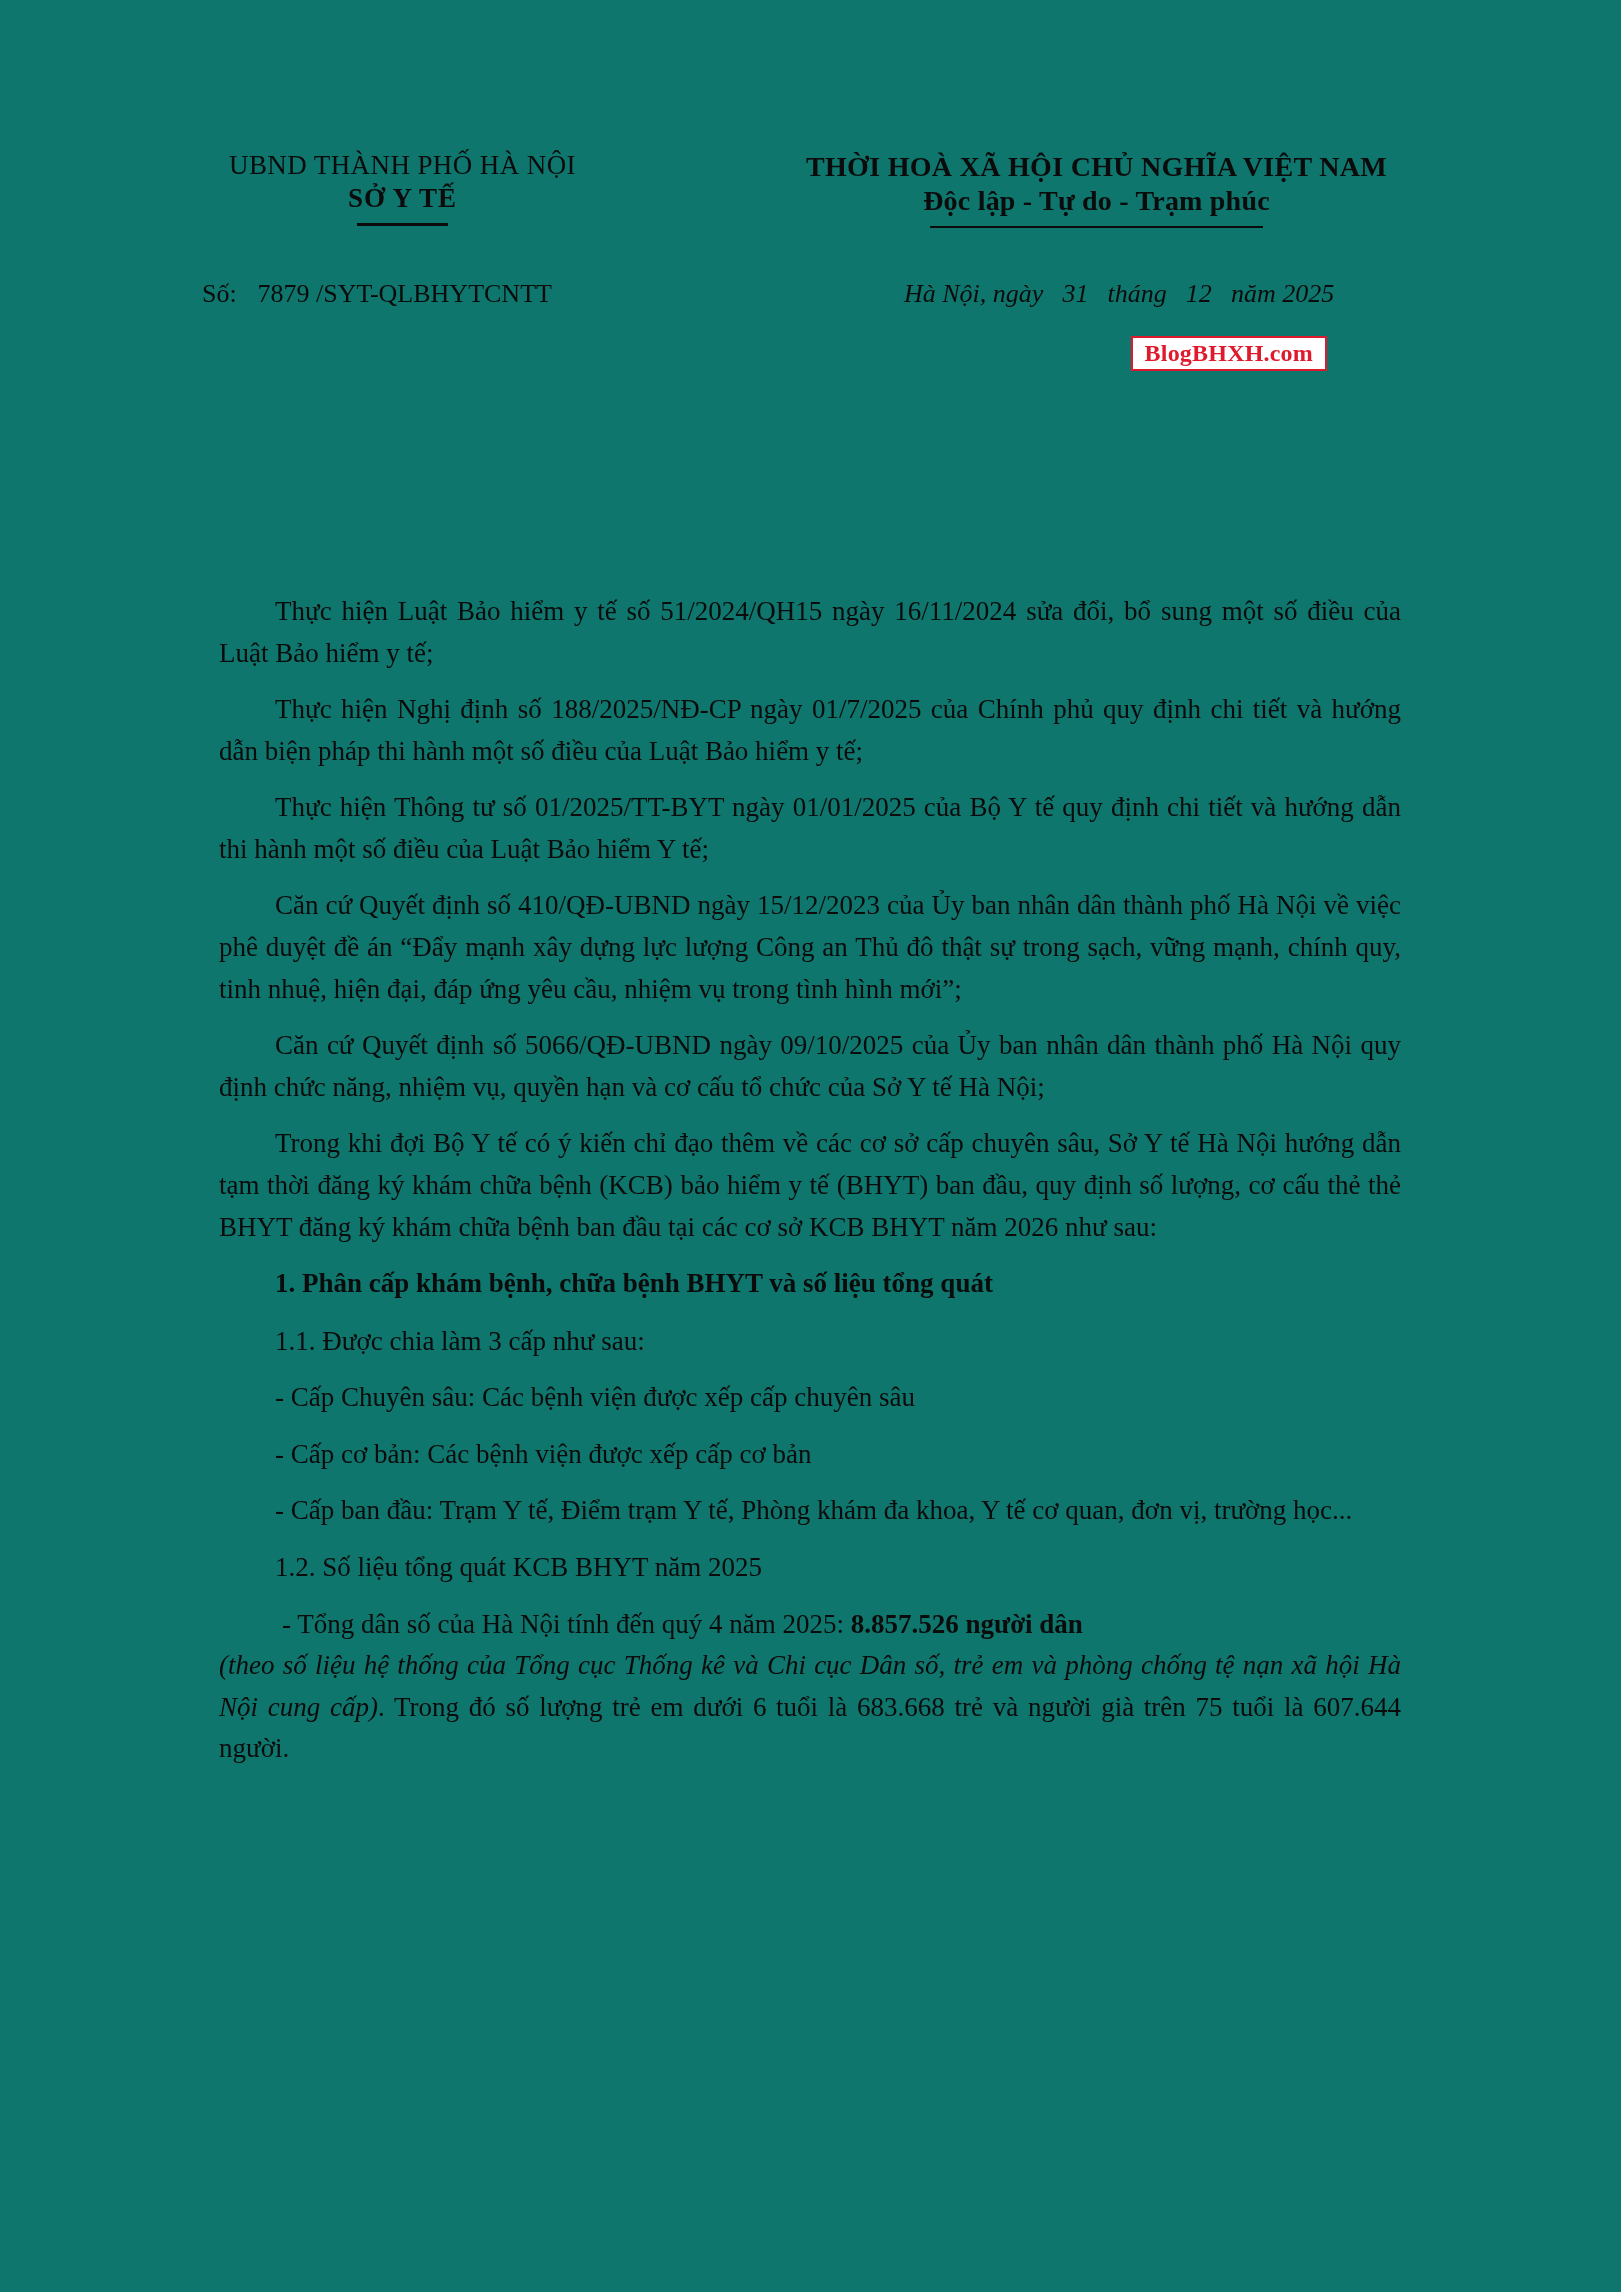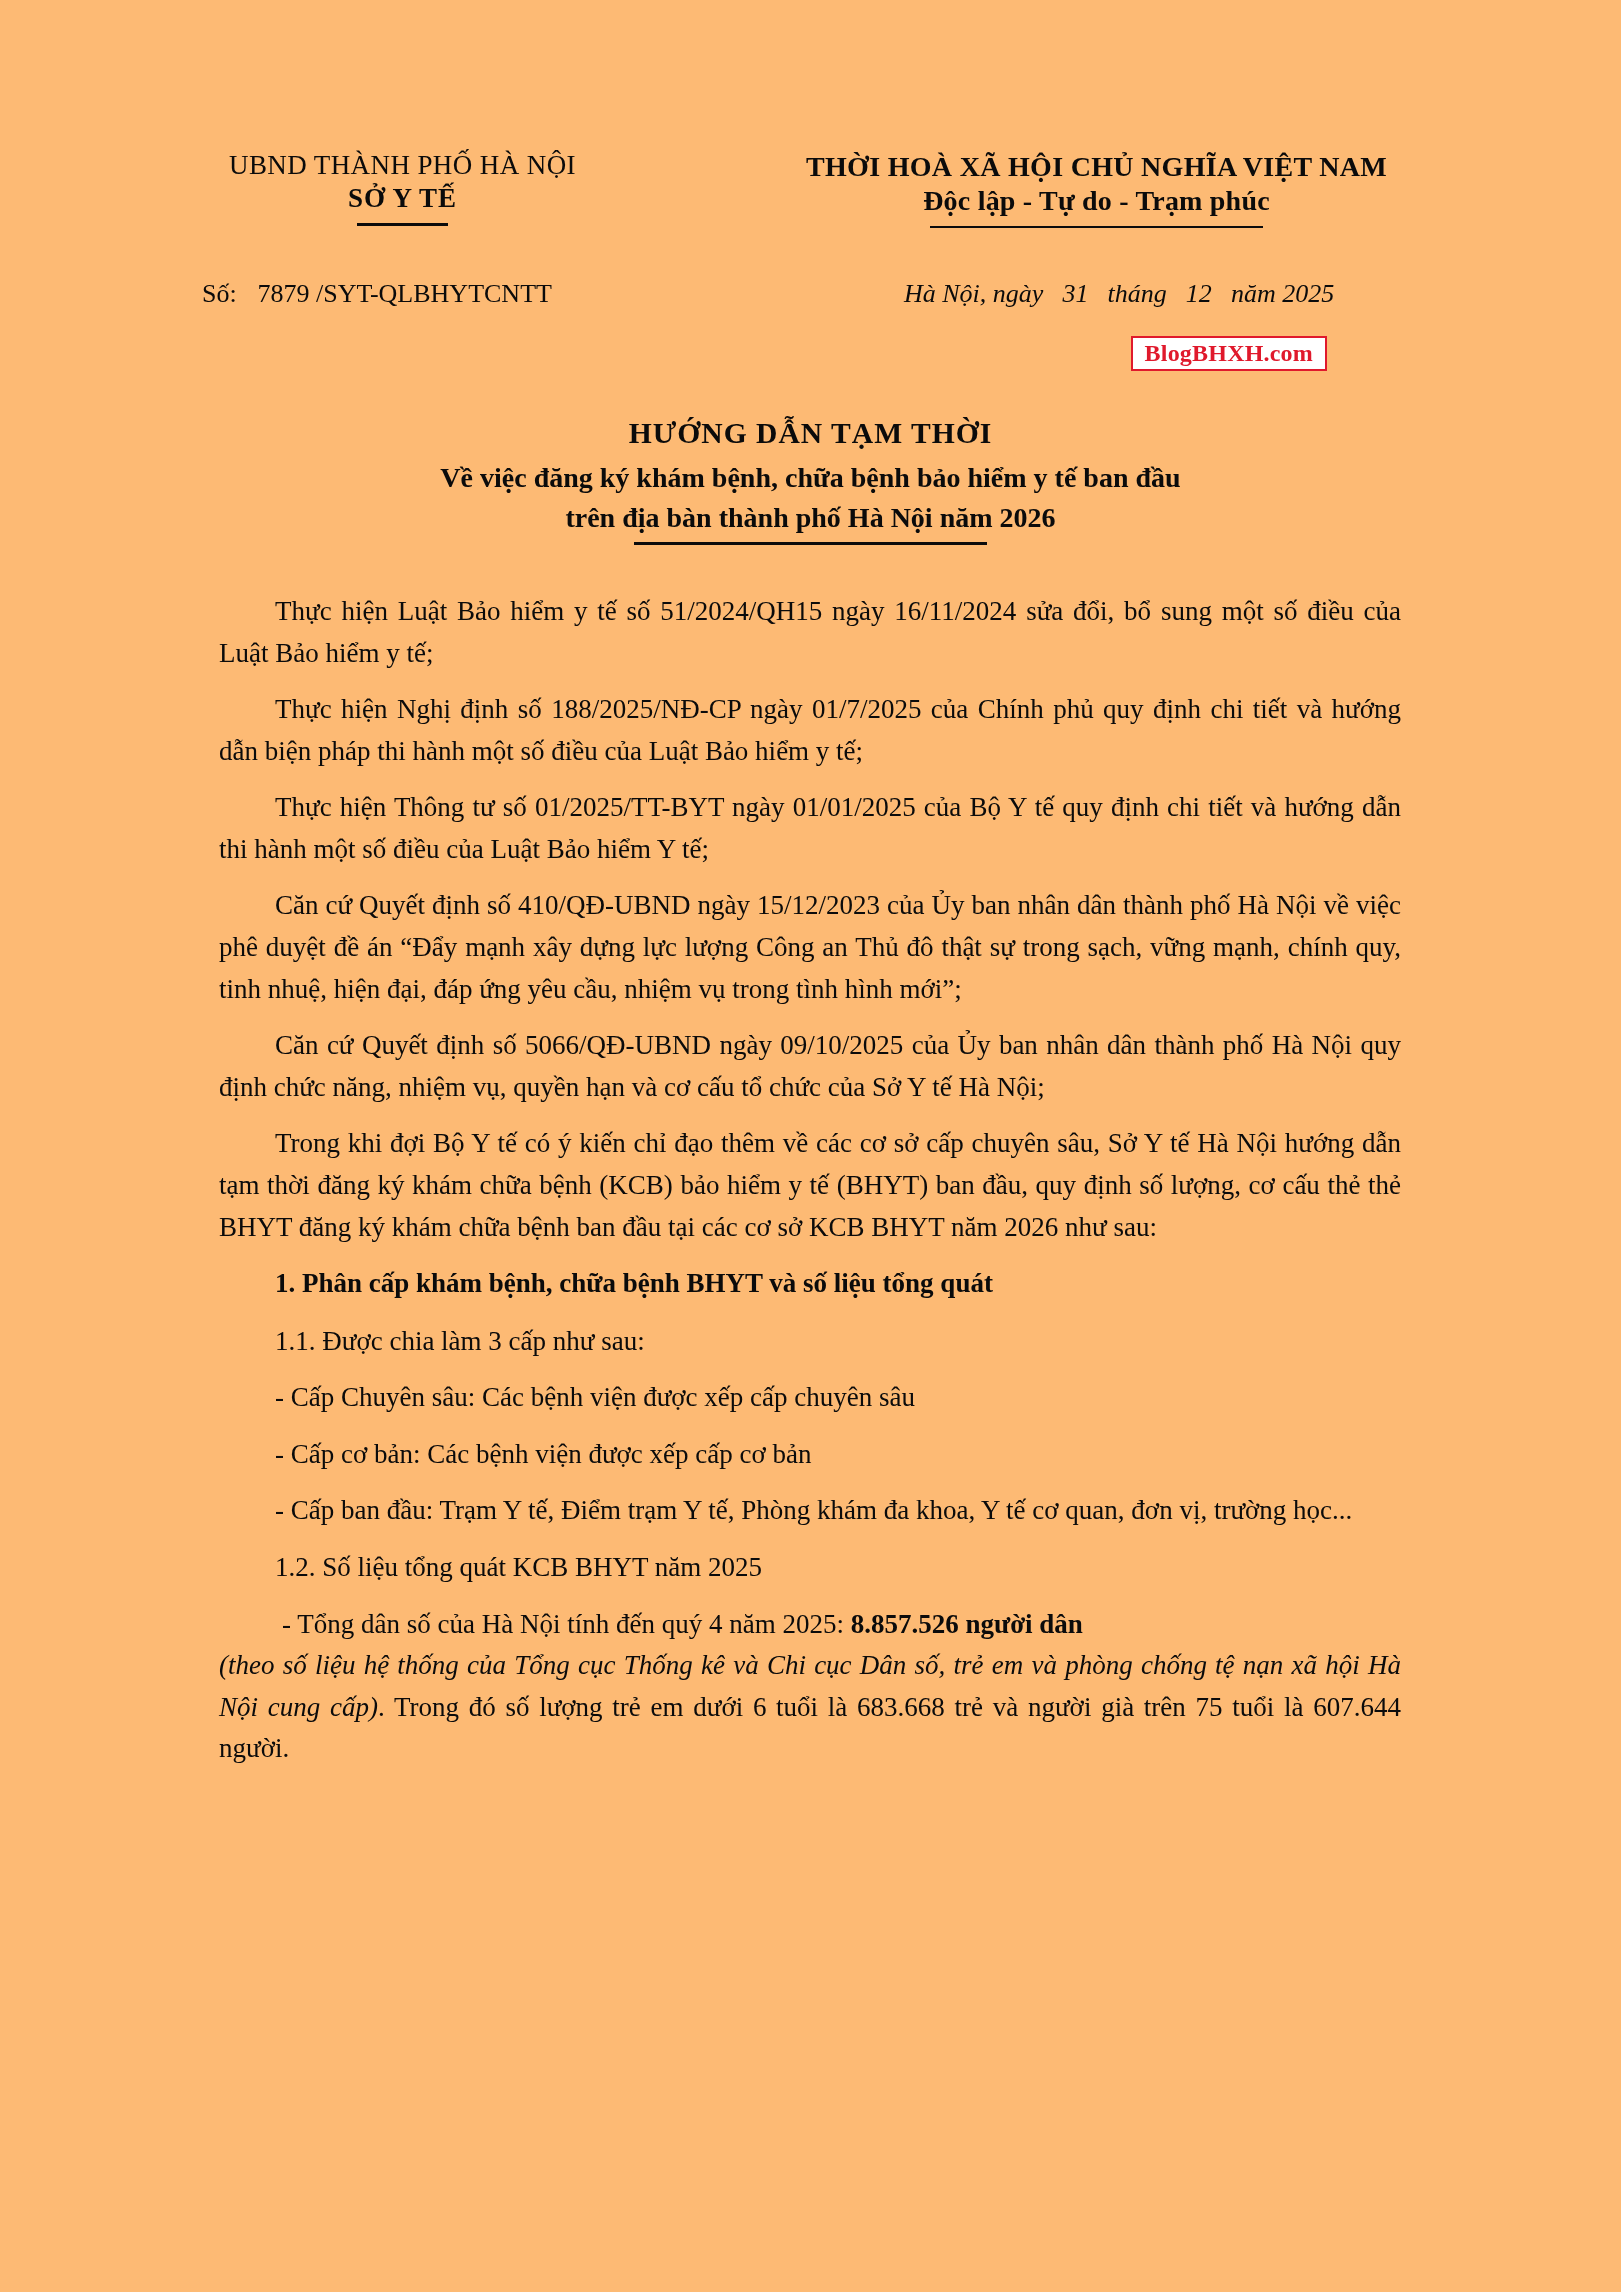--- a/index.html
+++ b/index.html
@@ -13,21 +13,21 @@
     height: 2293px;
     position: relative;
     font-family: "Liberation Serif", "DejaVu Serif", serif;
     color: #0b0b0b;
     -webkit-font-smoothing: antialiased;
   }
 
   .page {
     position: absolute;
     inset: 0;
-    background: #fdba74;
+    background: #0f766e;
     padding: 0;
   }
 
   
   .doc-header {
     position: absolute;
     top: 150px;
     left: 0;
     right: 0;
     display: flex;
@@ -220,27 +220,20 @@
     </div>
     <div class="doc-date">
       <span>Hà Nội, ngày</span><span class="dv"> </span><span>31</span><span class="dv"> </span><span>tháng</span><span class="dv"> </span><span>12</span><span class="dv"> </span><span>năm</span><span> </span><span>2025</span>
     </div>
   </div>
 
   <div class="watermark">
     <span class="watermark-text">BlogBHXH.com</span>
   </div>
 
-  <div class="title-block">
-    <div class="title-main">HƯỚNG DẪN TẠM THỜI</div>
-    <div class="title-sub">
-      <span class="title-sub-line">Về việc đăng ký khám bệnh, chữa bệnh bảo hiểm y tế ban đầu</span>
-      <span class="title-sub-line"><span class="title-underline-wrap">trên địa bàn thành phố Hà Nội năm 2026</span></span>
-    </div>
-  </div>
 
   <div class="body-text">
     <p>Thực hiện Luật Bảo hiểm y tế số 51/2024/QH15 ngày 16/11/2024 sửa đổi, bổ sung một số điều của Luật Bảo hiểm y tế;</p>
     <p>Thực hiện Nghị định số 188/2025/NĐ-CP ngày 01/7/2025 của Chính phủ quy định chi tiết và hướng dẫn biện pháp thi hành một số điều của Luật Bảo hiểm y tế;</p>
     <p>Thực hiện Thông tư số 01/2025/TT-BYT ngày 01/01/2025 của Bộ Y tế quy định chi tiết và hướng dẫn thi hành một số điều của Luật Bảo hiểm Y tế;</p>
     <p>Căn cứ Quyết định số 410/QĐ-UBND ngày 15/12/2023 của Ủy ban nhân dân thành phố Hà Nội về việc phê duyệt đề án “Đẩy mạnh xây dựng lực lượng Công an Thủ đô thật sự trong sạch, vững mạnh, chính quy, tinh nhuệ, hiện đại, đáp ứng yêu cầu, nhiệm vụ trong tình hình mới”;</p>
     <p>Căn cứ Quyết định số 5066/QĐ-UBND ngày 09/10/2025 của Ủy ban nhân dân thành phố Hà Nội quy định chức năng, nhiệm vụ, quyền hạn và cơ cấu tổ chức của Sở Y tế Hà Nội;</p>
     <p>Trong khi đợi Bộ Y tế có ý kiến chỉ đạo thêm về các cơ sở cấp chuyên sâu, Sở Y tế Hà Nội hướng dẫn tạm thời đăng ký khám chữa bệnh (KCB) bảo hiểm y tế (BHYT) ban đầu, quy định số lượng, cơ cấu thẻ thẻ BHYT đăng ký khám chữa bệnh ban đầu tại các cơ sở KCB BHYT năm 2026 như sau:</p>
     <p class="heading">1. Phân cấp khám bệnh, chữa bệnh BHYT và số liệu tổng quát</p>
     <p>1.1. Được chia làm 3 cấp như sau:</p>

